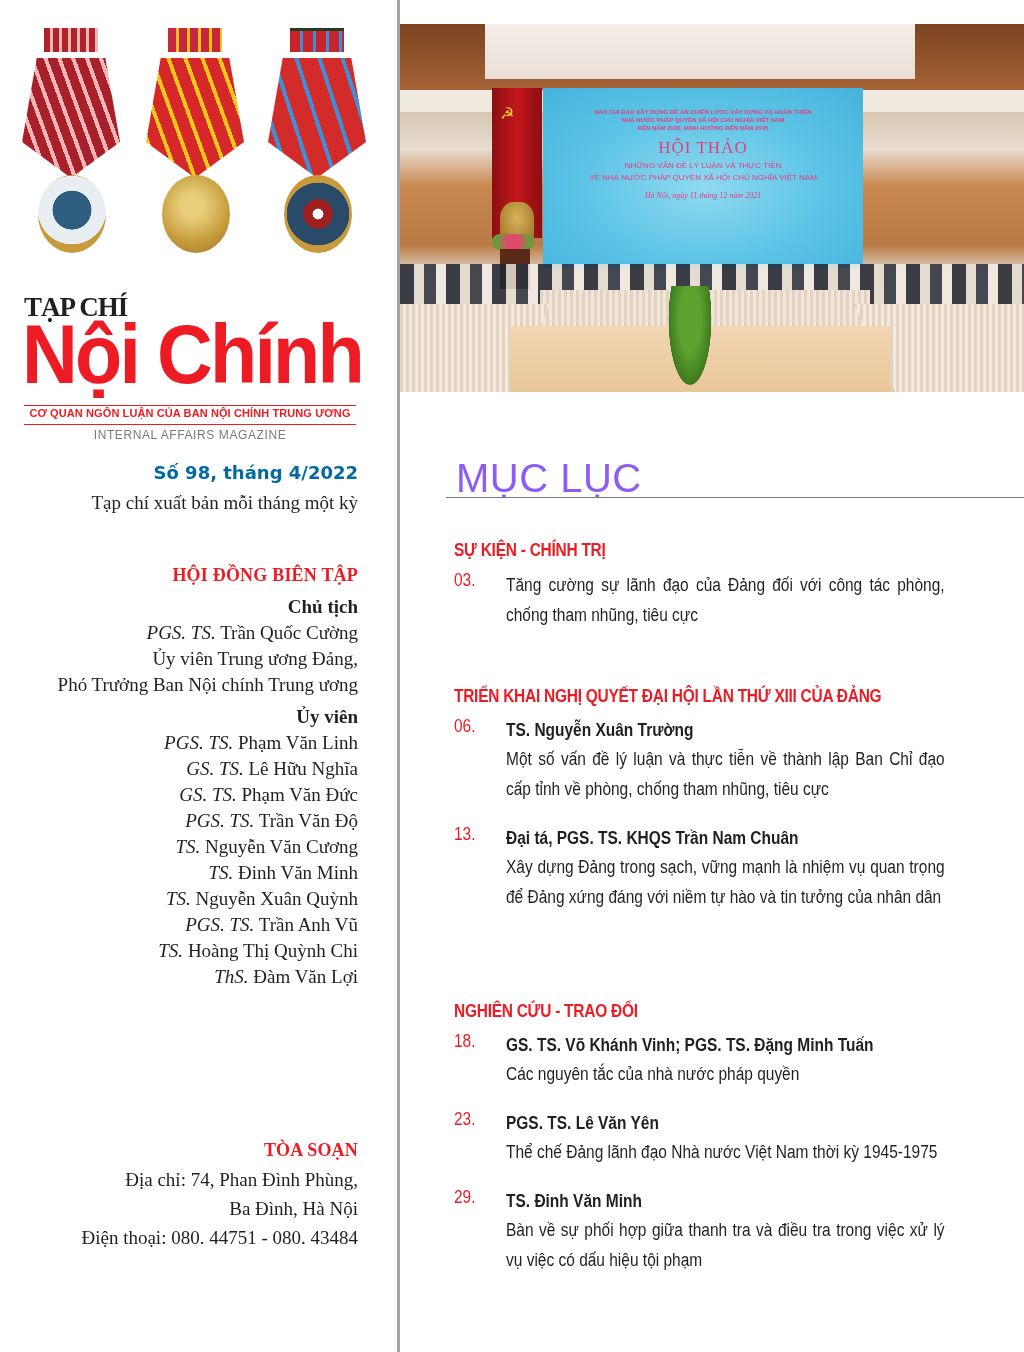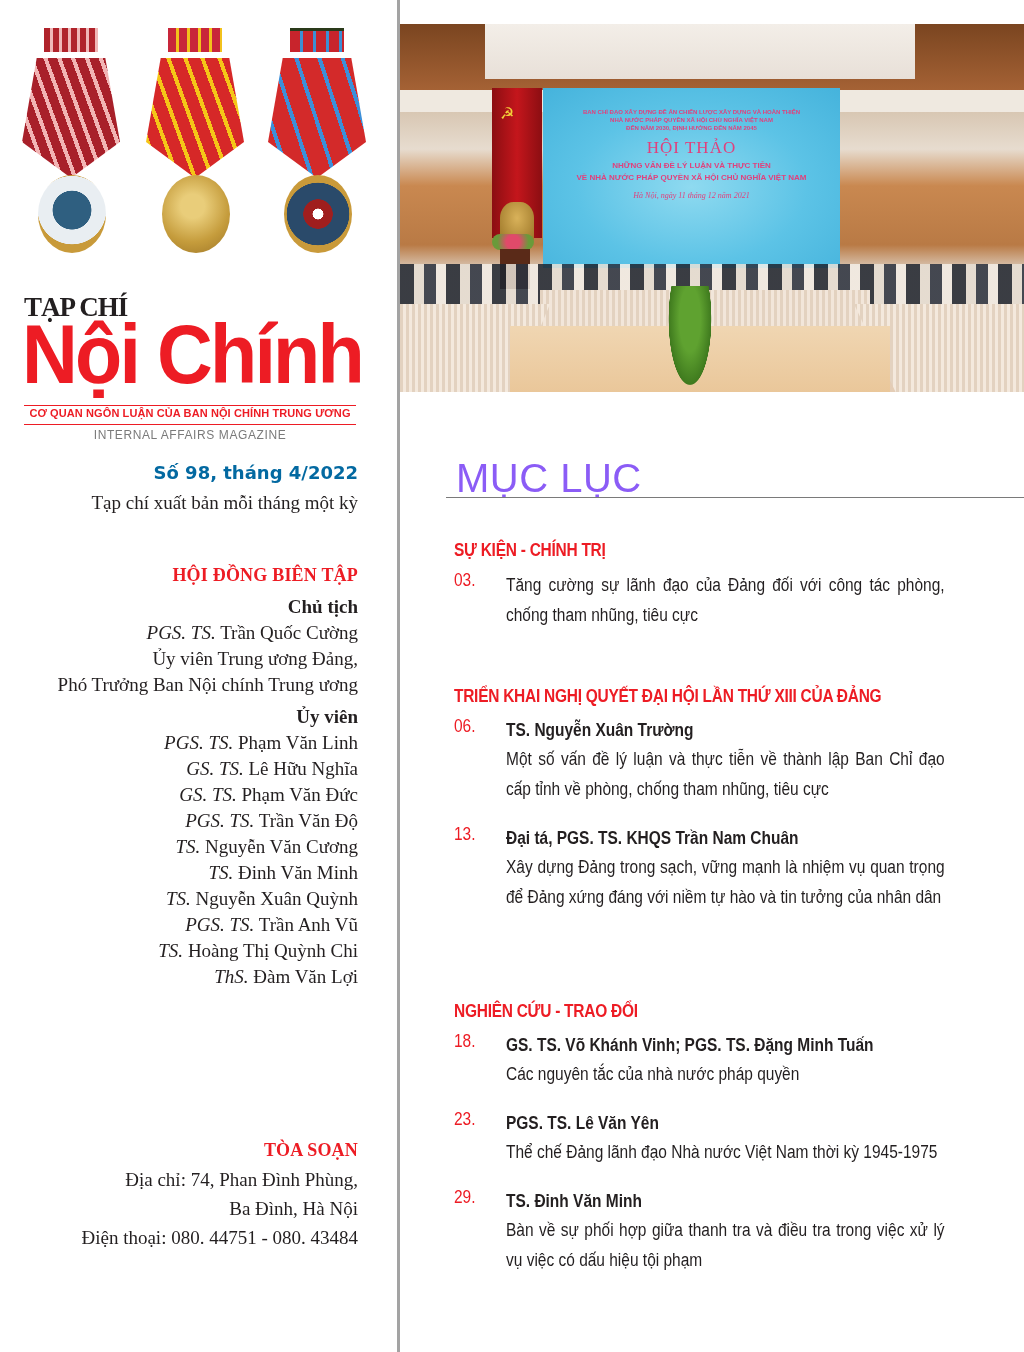--- a/index.html
+++ b/index.html
@@ -50,24 +50,24 @@
   .chief { top: 1045px; }
   .office { top: 1137px; }
   .office .ln { line-height: 29px; }
 
   
   .photo { position: absolute; left: 400px; top: 24px; width: 624px; height: 368px; overflow: hidden;
     background: linear-gradient(180deg, #7a4520 0%, #a56235 18%, #efe9e0 18%, #efe9e0 24%, #d8c7b3 24%, #e7dccf 34%, #c98850 44%, #b97a45 60%, #d8c2ad 66%, #e4cdb6 100%); }
   .photo .ceiling { position: absolute; left: 85px; top: 0; width: 430px; height: 55px; background: linear-gradient(180deg, #f3eee8, #e8e0d8); }
   .photo .flag { position: absolute; left: 92px; top: 64px; width: 50px; height: 150px; background: linear-gradient(90deg, #8b0e12, #c4161c, #8b0e12); }
   .photo .flag-icon { position: absolute; left: 100px; top: 80px; color: #f3d23a; font-size: 16px; }
-  .photo .screen { position: absolute; left: 143px; top: 64px; width: 297px; height: 180px; background: radial-gradient(ellipse at 50% 55%, #8fdaf0 0%, #5cc3e6 55%, #45b3dc 100%); }
+  .photo .screen { position: absolute; left: 143px; top: 64px; width: 320px; height: 180px; background: radial-gradient(ellipse at 50% 55%, #8fdaf0 0%, #5cc3e6 55%, #45b3dc 100%); }
   .photo .screen-t1 { position: absolute; left: 0; right: 0; top: 20px; text-align: center; font-family: "Liberation Sans", sans-serif; font-size: 6px; line-height: 8px; color: #e0417d; font-weight: 700; }
   .photo .screen-t2 { position: absolute; left: 0; right: 0; top: 50px; text-align: center; font-size: 17px; color: #e0417d; letter-spacing: 1px; }
-  .photo .screen-t3 { position: absolute; left: 0; right: 0; top: 72px; text-align: center; font-family: "Liberation Sans", sans-serif; font-size: 8px; line-height: 12px; color: #e0417d; font-weight: 700; }
+  .photo .screen-t3 { position: absolute; left: 0; right: 0; top: 72px; text-align: center; font-family: "Liberation Sans", sans-serif; font-size: 8px; line-height: 12px; color: #e0417d; font-weight: 400; }
   .photo .screen-t4 { position: absolute; left: 0; right: 0; top: 103px; text-align: center; font-size: 8px; font-style: italic; color: #e0417d; }
   .photo .bust { position: absolute; left: 100px; top: 178px; width: 34px; height: 40px; background: radial-gradient(ellipse at 50% 40%, #d9b25a, #9a7426); border-radius: 40% 40% 10% 10%; }
   .photo .flowers { position: absolute; left: 92px; top: 210px; width: 42px; height: 16px; background: radial-gradient(circle, #e04a6a 30%, #6a9a3a 70%); border-radius: 8px; }
   .photo .podium { position: absolute; left: 100px; top: 225px; width: 30px; height: 40px; background: #5a2a18; }
   .photo .people-back { position: absolute; left: 0; top: 240px; width: 624px; height: 40px;
     background: repeating-linear-gradient(90deg, #1e2530 0 14px, #e7e0d6 14px 24px, #2a3240 24px 36px, #f4efe8 36px 46px); opacity: 0.85; }
   .photo .table-back { position: absolute; left: 140px; top: 266px; width: 330px; height: 36px; background: repeating-linear-gradient(90deg, #e3d2c0 0 3px, #f2e6da 3px 6px); }
   .photo .table-left { position: absolute; left: 0; top: 280px; width: 150px; height: 90px; background: repeating-linear-gradient(90deg, #e3d2c0 0 3px, #f4e9dd 3px 6px); clip-path: polygon(0 0, 100% 0, 75% 100%, 0 100%); }
   .photo .table-right { position: absolute; right: 0; top: 280px; width: 170px; height: 90px; background: repeating-linear-gradient(90deg, #e3d2c0 0 3px, #f4e9dd 3px 6px); clip-path: polygon(0 0, 100% 0, 100% 100%, 25% 100%); }
   .photo .carpet { position: absolute; left: 110px; top: 302px; width: 380px; height: 66px; background: linear-gradient(180deg, #f0d6b2, #eac79a); }

